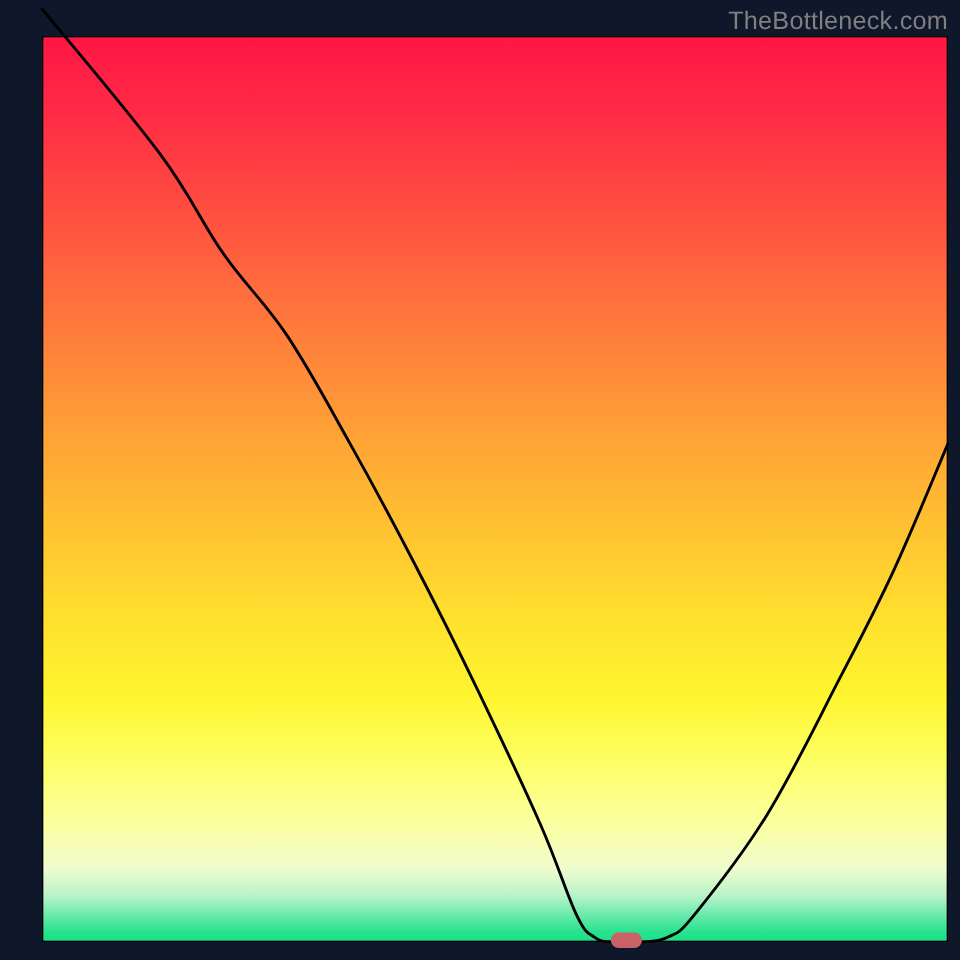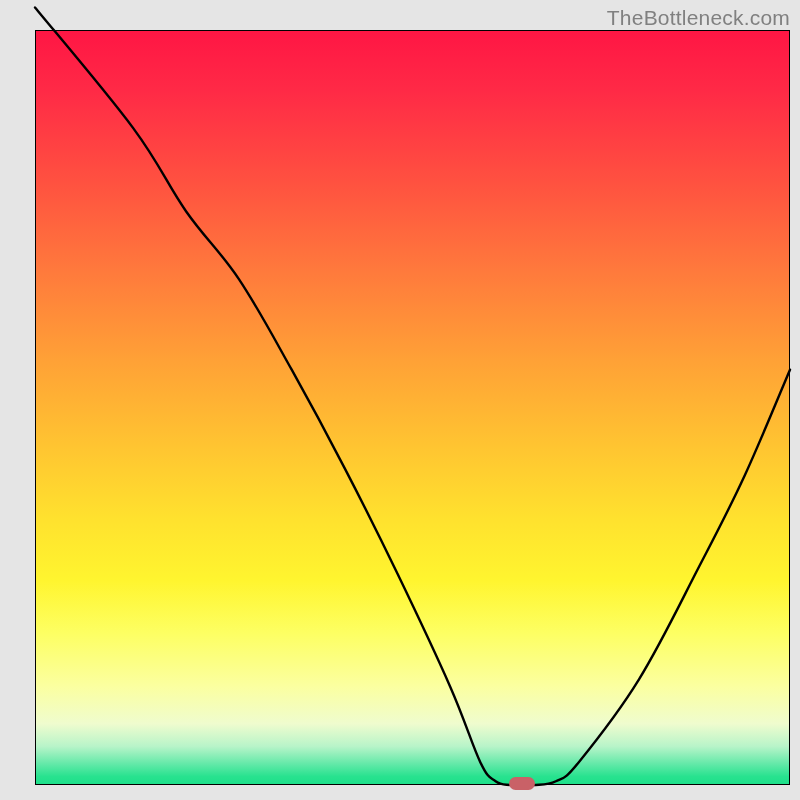--- a/index.html
+++ b/index.html
@@ -10,21 +10,21 @@
     background: #000;
     overflow: hidden;
     font-family: Arial, Helvetica, sans-serif;
   }
   .frame {
     position: absolute;
     left: 0;
     top: 0;
     width: 800px;
     height: 800px;
-    background: #e5e5e5;
+    background: #0f172a;
   }
   .plot-area {
     position: absolute;
     left: 35px;
     top: 30px;
     width: 755px;
     height: 755px;
     
     background: linear-gradient(
       to bottom,

